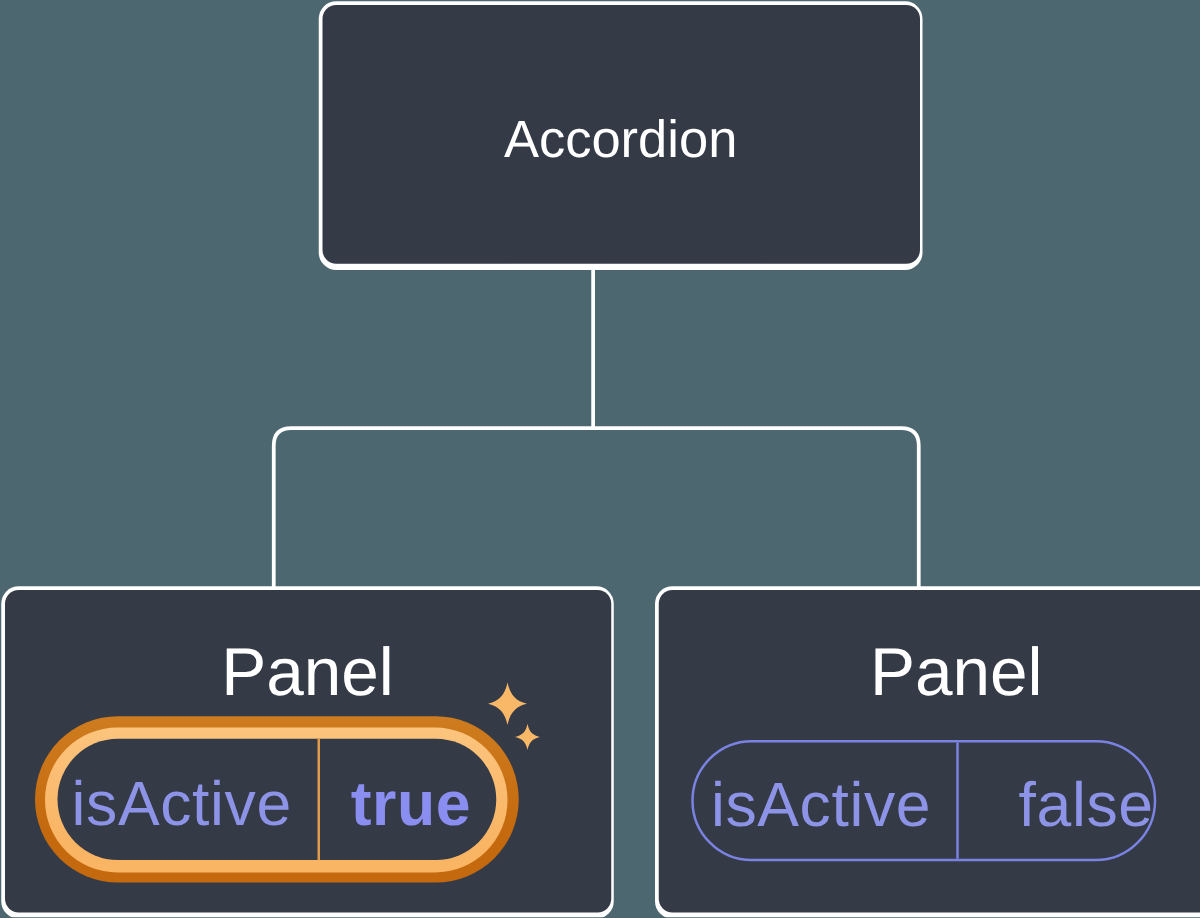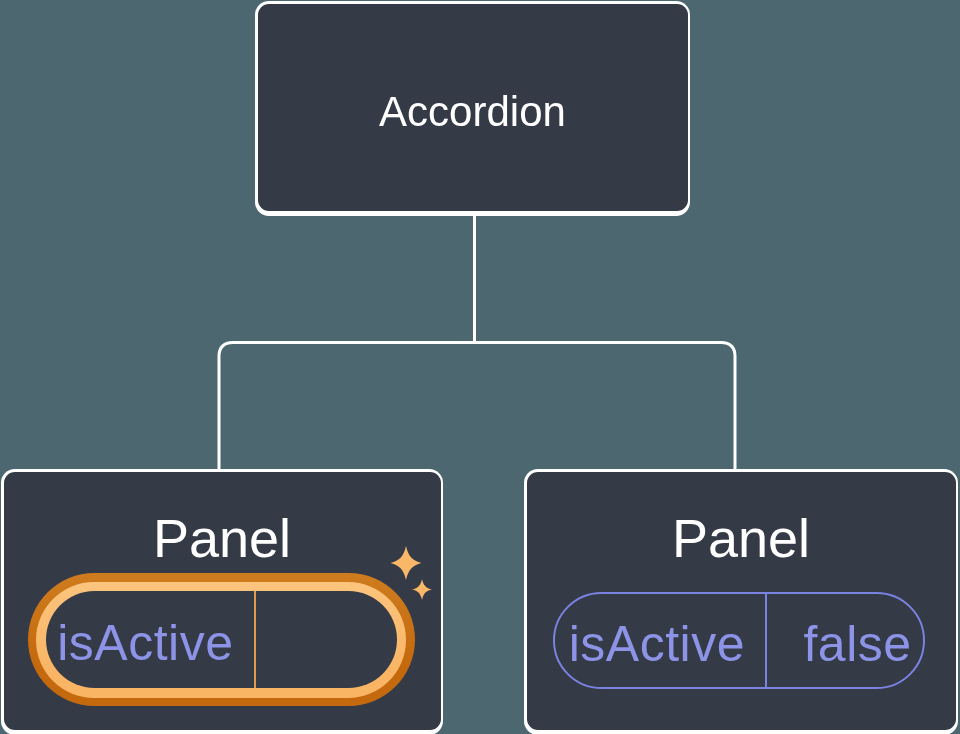--- a/index.html
+++ b/index.html
@@ -23,20 +23,21 @@
     background: var(--bg);
     overflow: hidden;
   }
   .connectors {
     position: absolute; left: 0; top: 0;
   }
   .node {
     position: absolute;
     background: var(--line);
     border-radius: 14px;
+    padding-left: 48px;
   }
   .node-fill {
     position: absolute;
     left: 2.5px; right: 2.5px; top: 2.5px; bottom: 5.5px;
     background: var(--node-fill);
     border-radius: 11px;
   }
   .node.accordion { left: 255px; top: 1px; width: 435px; height: 215px; }
   .node.panel-left { left: 1px; top: 469px; width: 442px; height: 266px; }
   .node.panel-right { left: 524px; top: 469px; width: 434px; height: 266px; }
@@ -64,21 +65,21 @@
     display: flex;
   }
   .pill-plain .seg-key {
     width: 212px;
     border-right: 2px solid var(--purple-border);
     display: flex; align-items: center; justify-content: flex-end;
     padding-right: 20px; box-sizing: border-box;
   }
   .pill-plain .seg-val {
     flex: 1;
-    display: flex; align-items: center; justify-content: center;
+    display: flex; align-items: center; justify-content: flex-end;
     padding-left: 25px;
   }
 
   
   .ring-outer {
     position: absolute; left: 24px; top: 101.5px;
     width: 387px; height: 133px;
     border-radius: 999px;
     background: linear-gradient(180deg, var(--orange-dark-hi) 0%, var(--orange-dark) 70%);
   }
@@ -137,20 +138,23 @@
 
   <div class="node panel-left">
     <div class="node-fill">
       <div class="panel-title">Panel</div>
       <div class="ring-outer">
         <div class="ring-light">
           <div class="pill-content">
             <div class="seg-key">
               <span class="state-key">isActive</span>
             </div>
+            <div class="seg-val">
+              <span class="state-val bold">true</span>
+            </div>
           </div>
         </div>
       </div>
       <svg class="sparkles" style="left: 376.5px; top: 68.5px;" width="60" height="70" viewBox="0 0 60 70">
         <path d="M 26 6 C 28.2 16, 32.5 20.8, 41.5 23 C 32.5 25.2, 28.2 30, 26 40 C 23.8 30, 19.5 25.2, 10.5 23 C 19.5 20.8, 23.8 16, 26 6 Z" fill="var(--star)"></path>
         <path d="M 42 39 C 43.3 45.3, 45.9 48.2, 52 49.5 C 45.9 50.8, 43.3 53.7, 42 60 C 40.7 53.7, 38.1 50.8, 32 49.5 C 38.1 48.2, 40.7 45.3, 42 39 Z" fill="var(--star)"></path>
       </svg>
     </div>
   </div>
 

